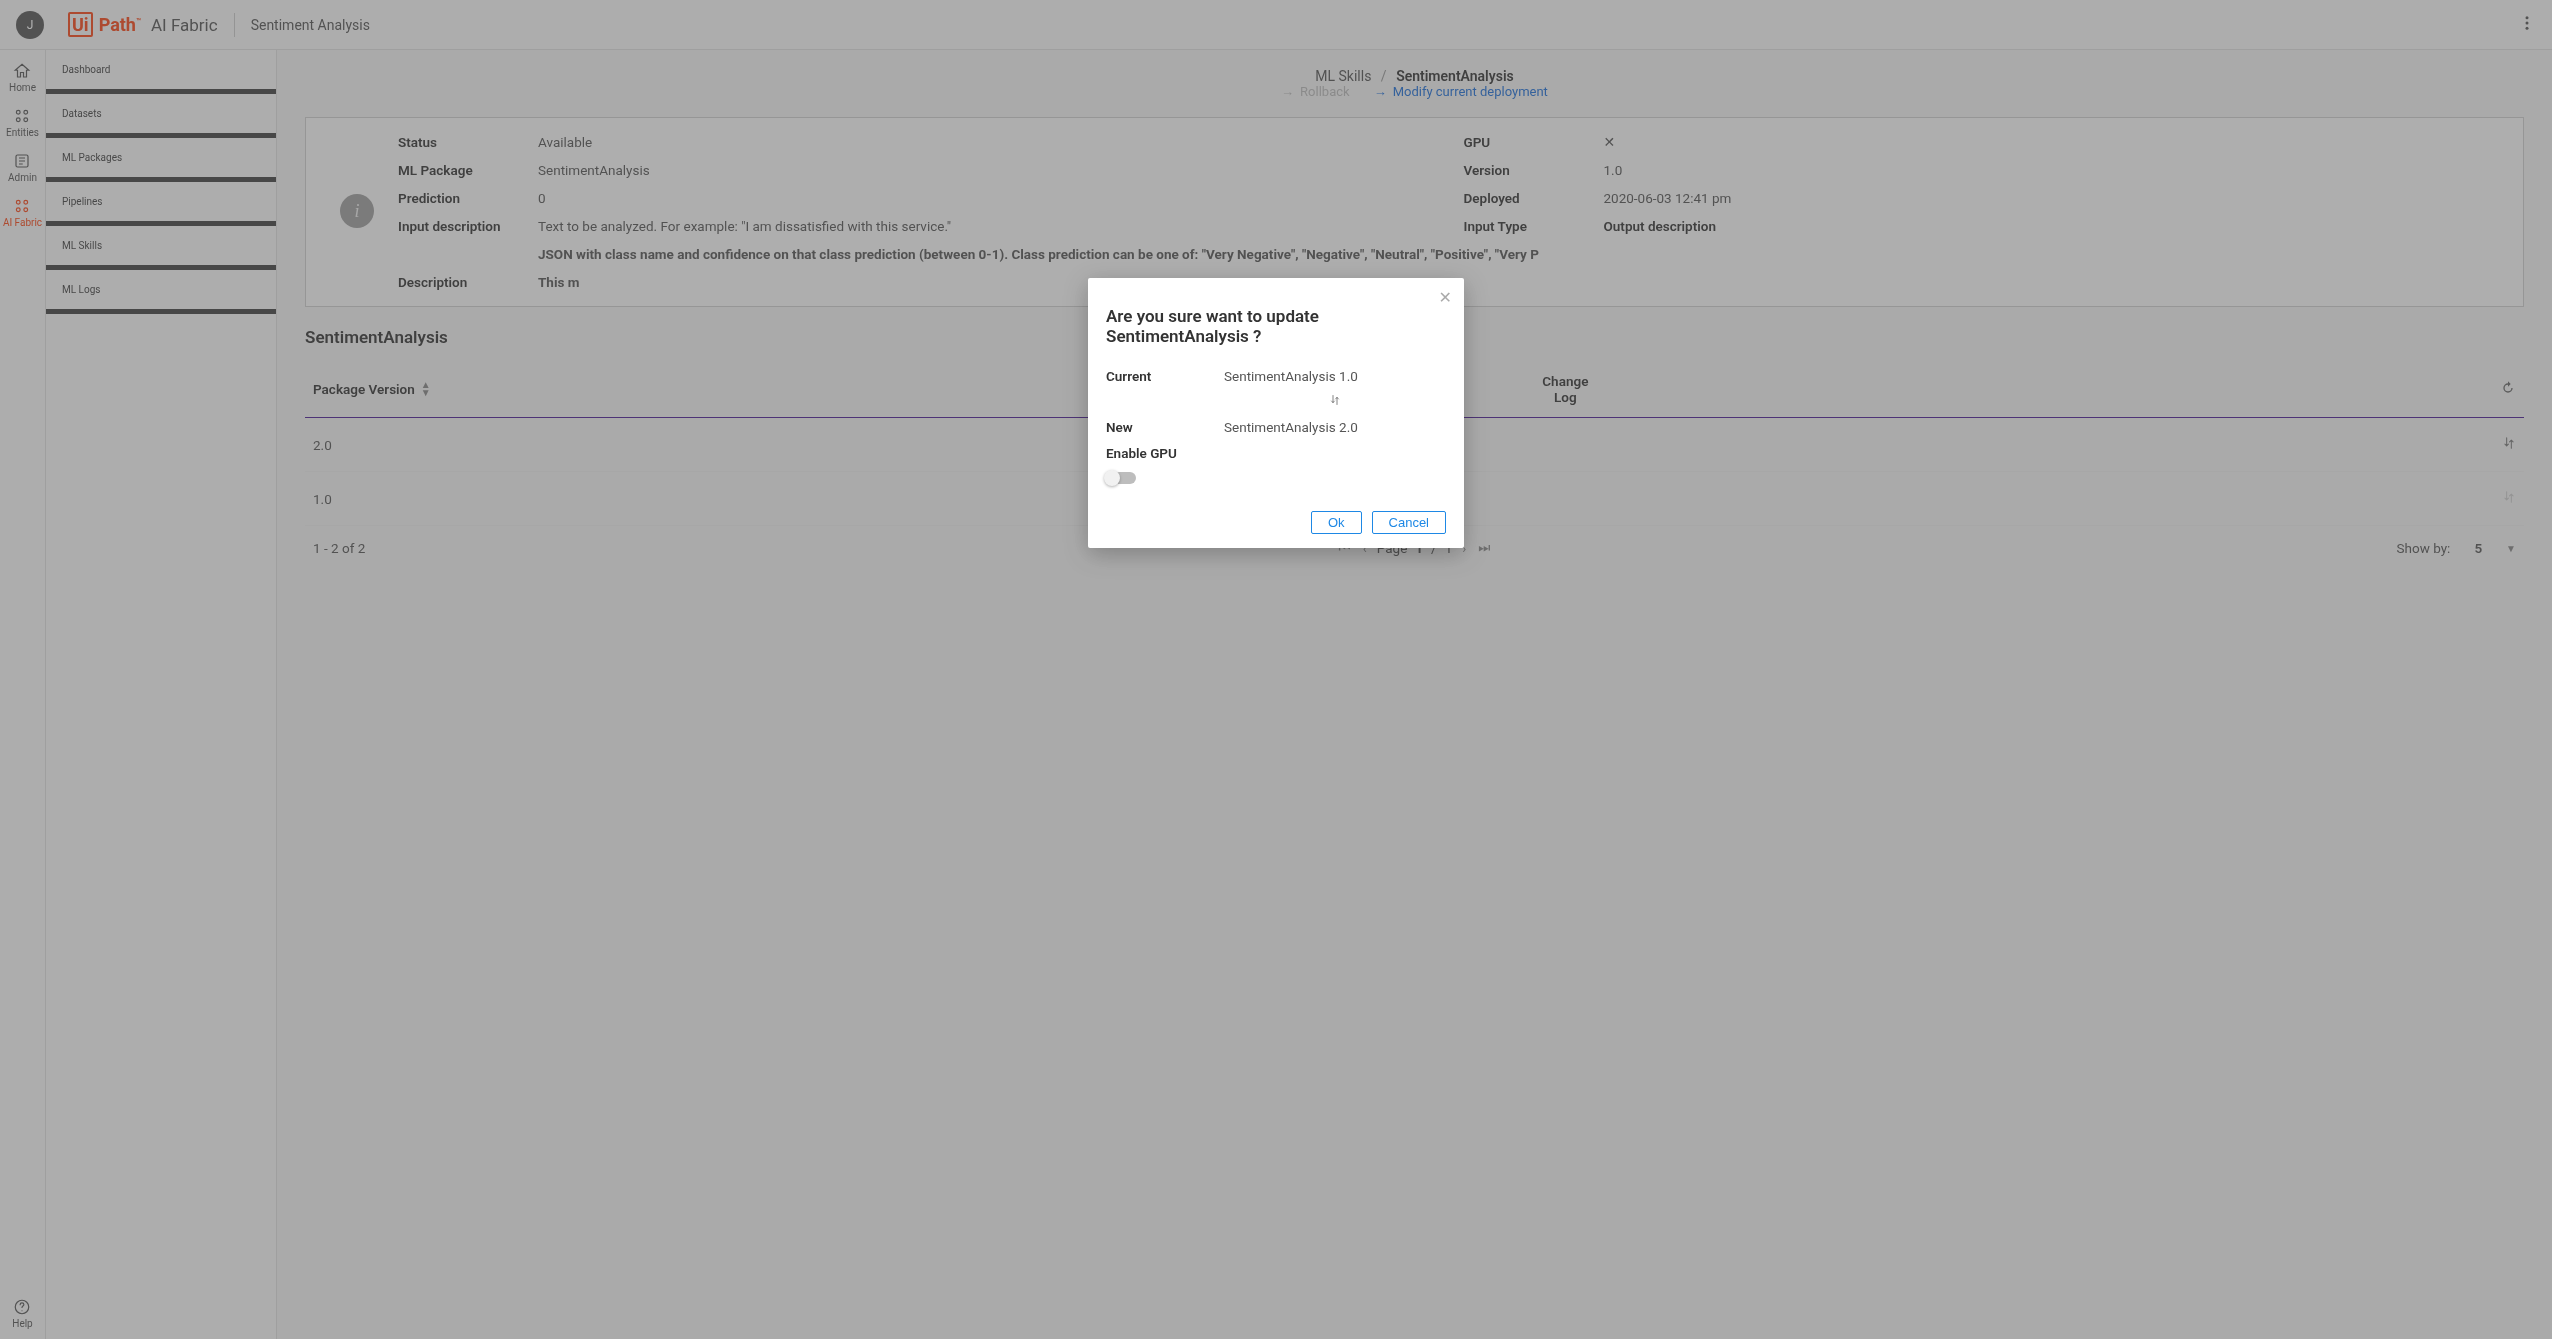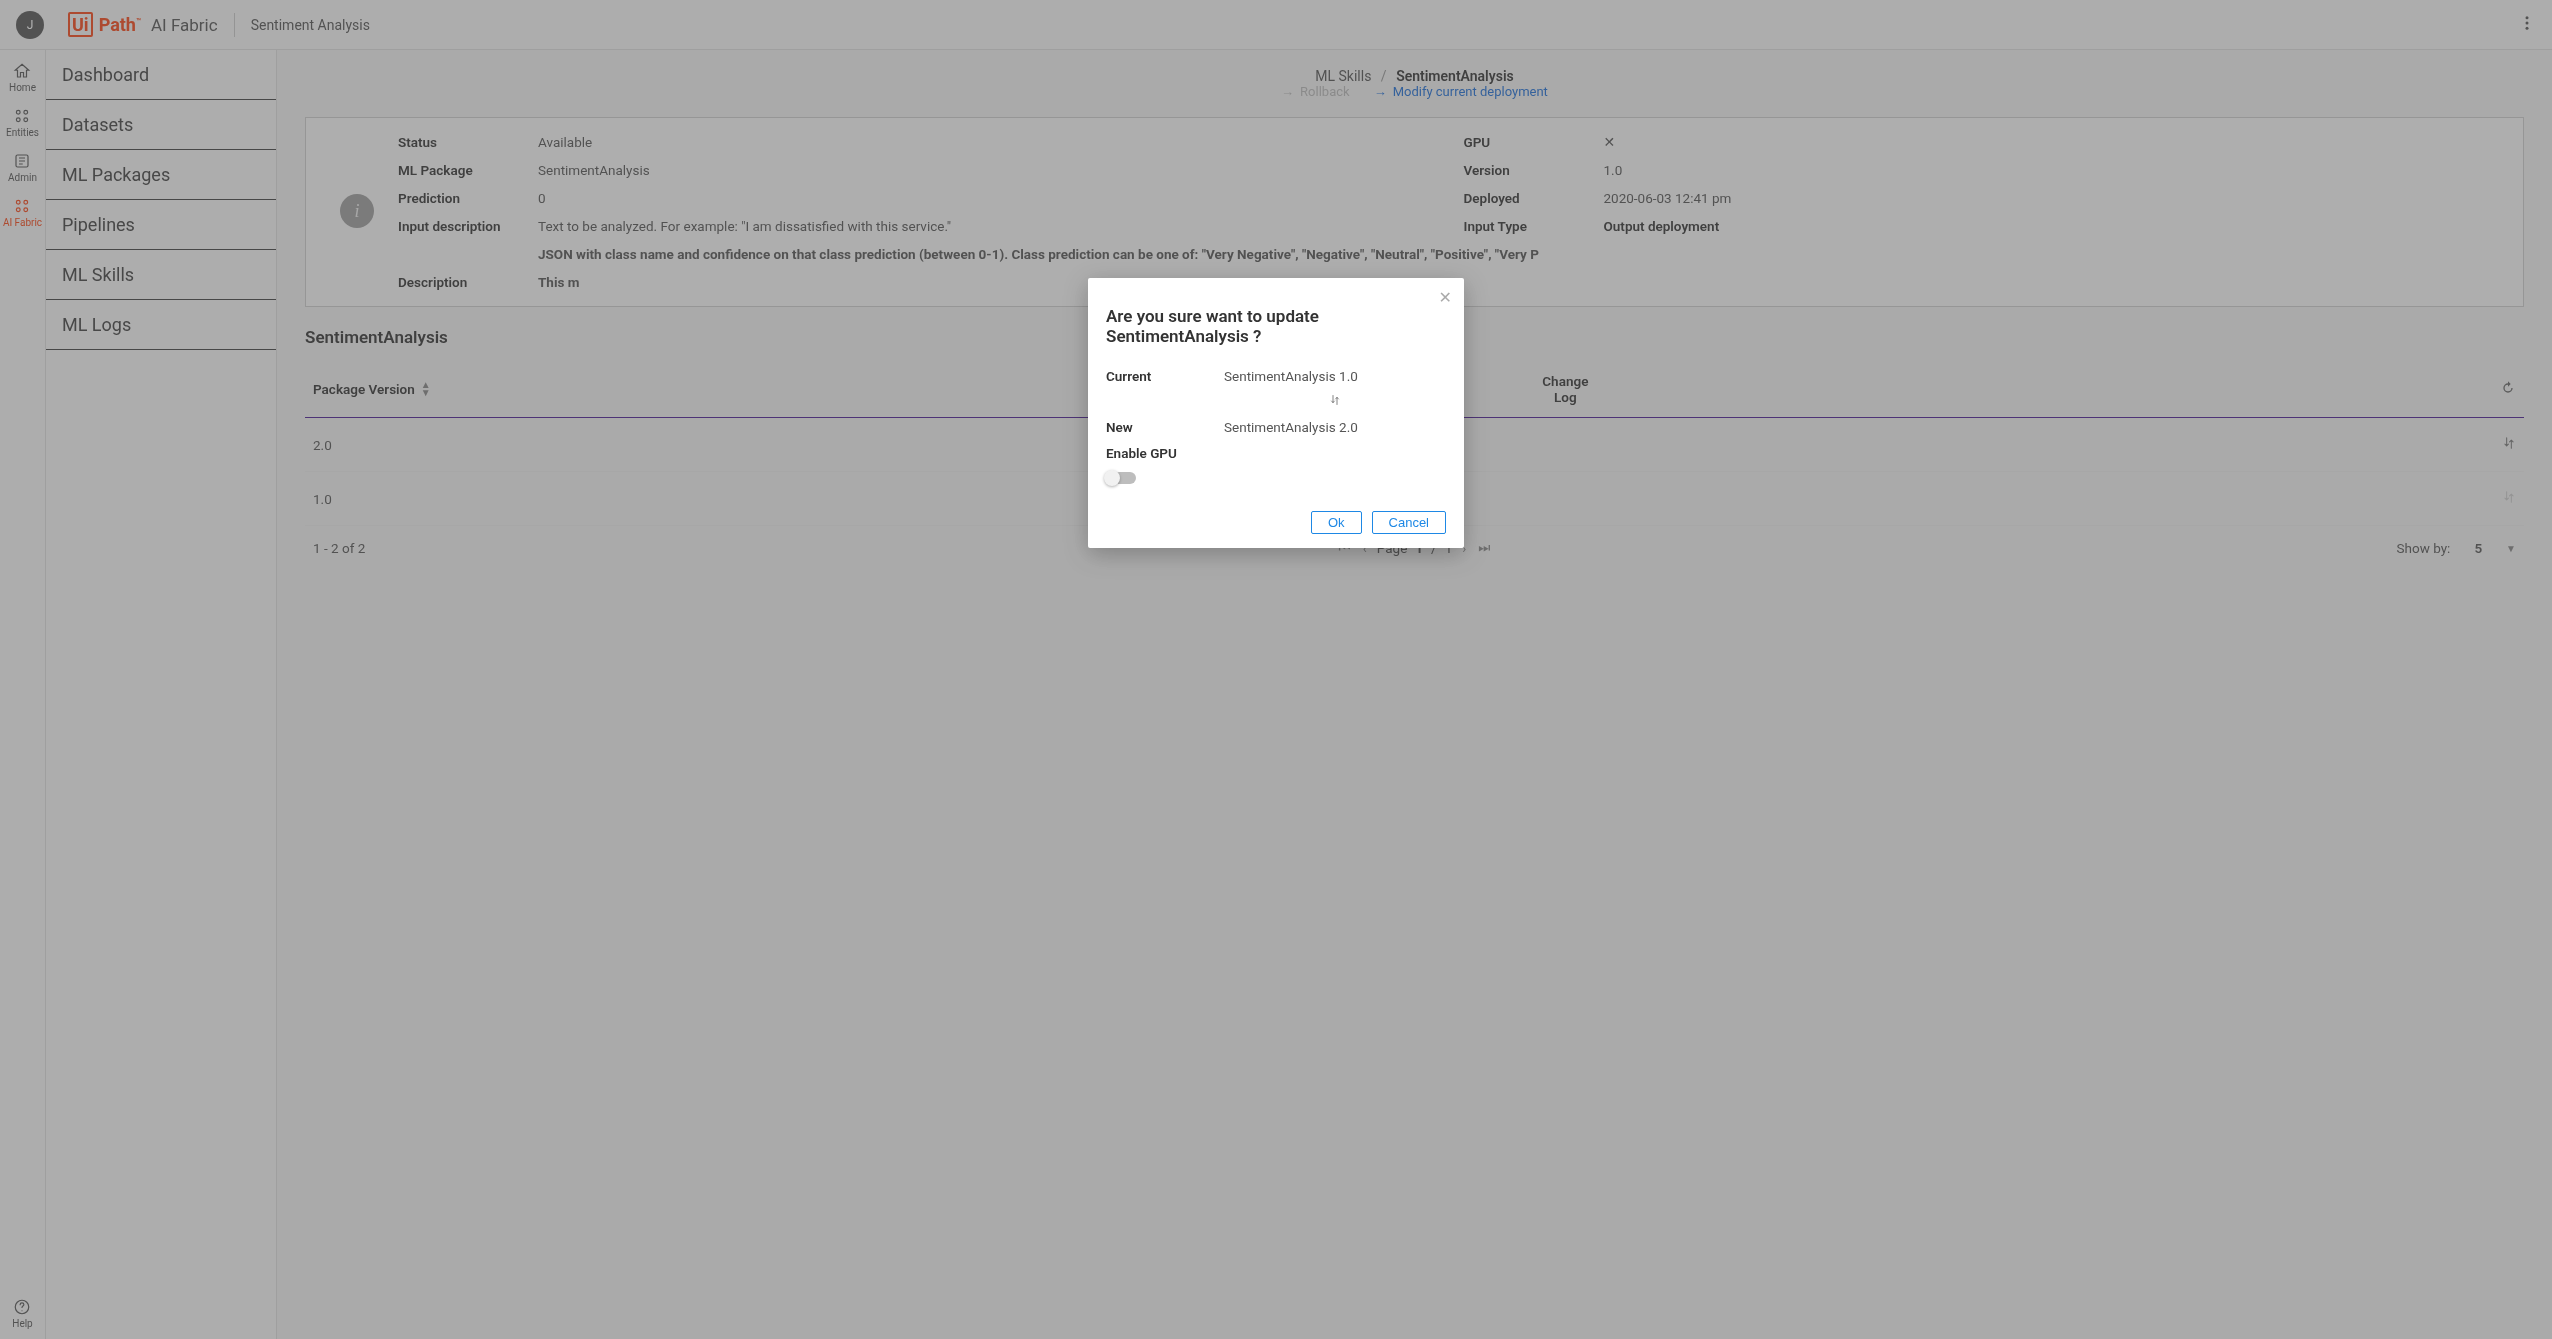--- a/index.html
+++ b/index.html
@@ -22,21 +22,21 @@
   
   .shell { display:flex; height:calc(100% - 50px);}
   .rail { width:46px; border-right:1px solid #e0e0e0; display:flex; flex-direction:column; align-items:center; padding-top:12px; gap:14px; background:#fafafa; position:relative;}
   .rail-item { display:flex; flex-direction:column; align-items:center; color:#555; font-size:10px; cursor:pointer; gap:2px;}
   .rail-item.active { color:#fa4616;}
   .rail-item svg { width:18px; height:18px; }
   .rail .help { position:absolute; bottom:10px;}
 
   
   .sidenav { width:231px; border-right:1px solid #e0e0e0; background:#fafafa;}
-  .sidenav .item { padding:14px 16px; color:#424242; font-size:18px; cursor:pointer; border-bottom:1px solid #404040;}
+  .sidenav .item { padding:14px 16px; color:#424242; font-size:10px; cursor:pointer; border-bottom:5px solid #404040;}
 
   
   .main { flex:1; padding:18px 28px; overflow:auto; background:#f5f5f5;}
   .crumbrow { display:flex; justify-content:space-between; align-items:center; margin-bottom:18px;flex-direction:column;}
   .crumbs { color:#555; font-size:14px;}
   .crumbs .sep2 { margin:0 6px; color:#999;}
   .crumbs .current { font-weight:600; color:#333;}
   .actions { display:flex; gap:24px; font-size:13px;}
   .actions .link { display:flex; align-items:center; gap:6px; cursor:pointer;}
   .actions .disabled { color:#bbb;}
@@ -194,21 +194,21 @@
 
         <div class="label">Prediction</div>
         <div class="value">0</div>
         <div class="label">Deployed</div>
         <div class="value">2020-06-03 12:41 pm</div>
 
         <div class="label">Input description</div>
         <div class="value">Text to be analyzed. For example: "I am dissatisfied with this service."</div>
         <div class="label">Input Type</div>
 
-        <div class="label">Output deployment</div>
+        <div class="label">Output description</div>
         <div class="value full">JSON with class name and confidence on that class prediction (between 0-1). Class prediction can be one of: "Very Negative", "Negative", "Neutral", "Positive", "Very P</div>
 
         <div class="label">Description</div>
         <div class="value full">This m</div>
       </div>
     </div>
 
     <div class="section-title">SentimentAnalysis</div>
 
     <div class="tablehead">

